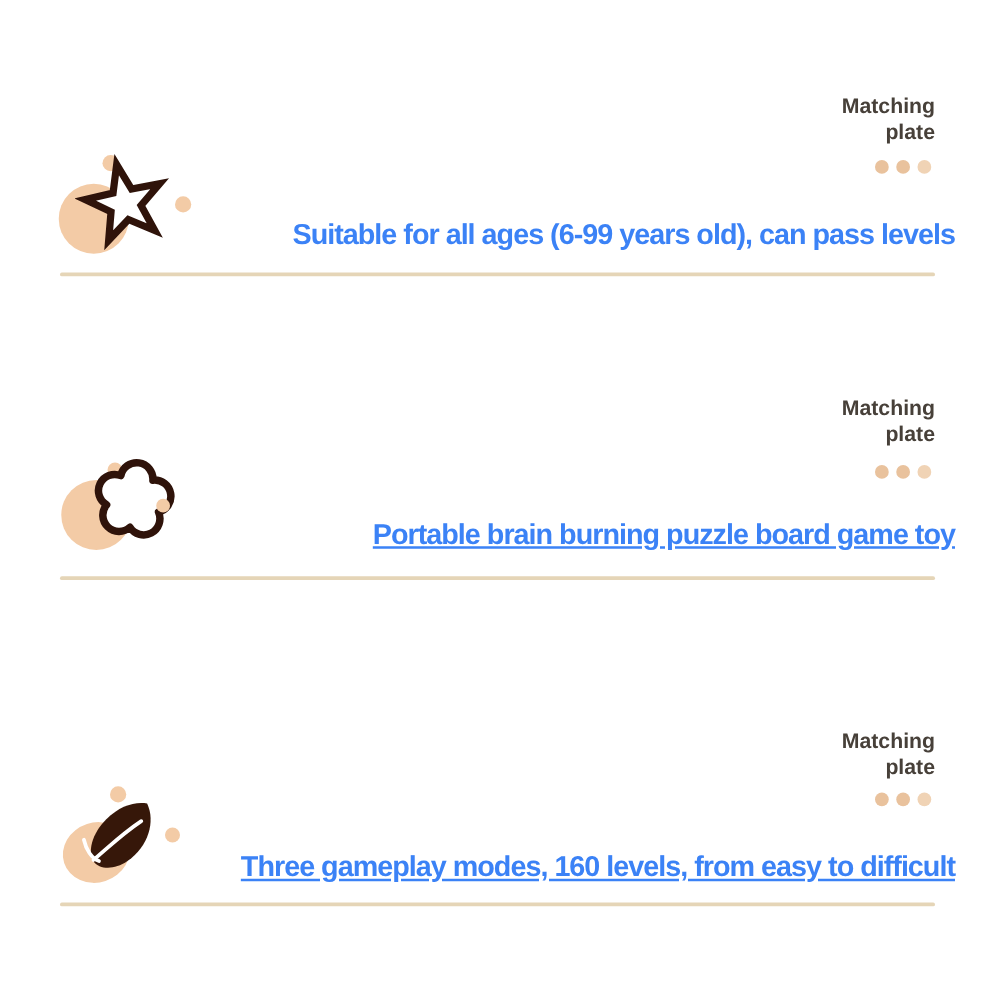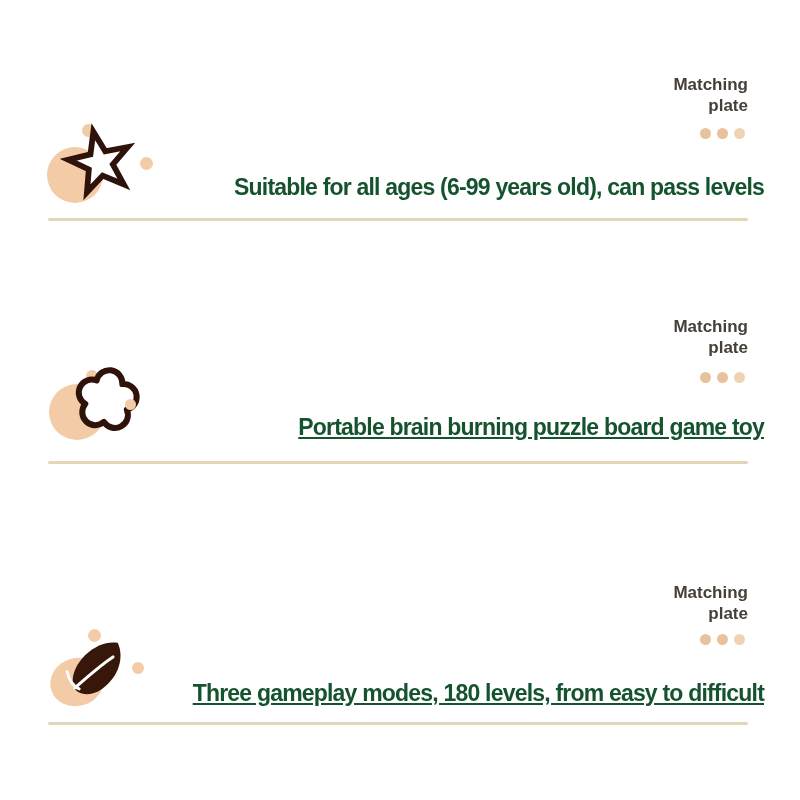--- a/index.html
+++ b/index.html
@@ -41,21 +41,21 @@
   #s2 .minidot.r{left:73px;top:39px;width:11px;height:11px;}
   #s3 .minidot.r{left:84px;top:40px;width:12px;height:12px;}
   .glyph{position:absolute;}
   #s1 .glyph{left:10px;top:5px;}
   #s2 .glyph{left:21px;top:6px;}
   #s3 .glyph{left:10px;top:6px;}
 
   .feature-text{
     position:absolute;right:36px;top:102px;white-space:nowrap;
     font-size:23px;font-weight:700;letter-spacing:-0.8px;
-    color:#14532d;line-height:30px;
+    color:#3b82f6;line-height:30px;
   }
   #s2 .feature-text,#s3 .feature-text{top:100px;text-decoration:underline;}
 
   .divider{
     position:absolute;left:48px;width:700px;height:3px;top:148px;
     background:#e5d5b7;border-radius:2px;
   }
   #s2 .divider{top:149px;}
   #s3 .divider{top:144px;}
 </style>
@@ -123,17 +123,17 @@
       <div class="blob"></div>
       <svg class="glyph" width="80" height="80" viewBox="-40 -40 80 80">
         <g transform="rotate(38)">
           <path d="M 0 -32 C 14 -25 22 -6 16 14 C 12 27 2 33 -5 31 C -14 28 -20 14 -18 -2 C -16 -17 -9 -27 0 -32 Z" fill="#361709"></path>
           <path d="M -6 30 C -3 16 -1 0 5 -18" fill="none" stroke="#ffffff" stroke-width="3" stroke-linecap="round"></path>
           <path d="M -22 22 C -16 27 -8 30 -2 28" fill="none" stroke="#ffffff" stroke-width="3" stroke-linecap="round"></path>
         </g>
       </svg>
       <div class="minidot r"></div>
     </div>
-    <div class="feature-text">Three gameplay modes, 180 levels, from easy to difficult</div>
+    <div class="feature-text">Three gameplay modes, 160 levels, from easy to difficult</div>
     <div class="divider"></div>
   </div>
 
 </div>
 
 </body></html>

